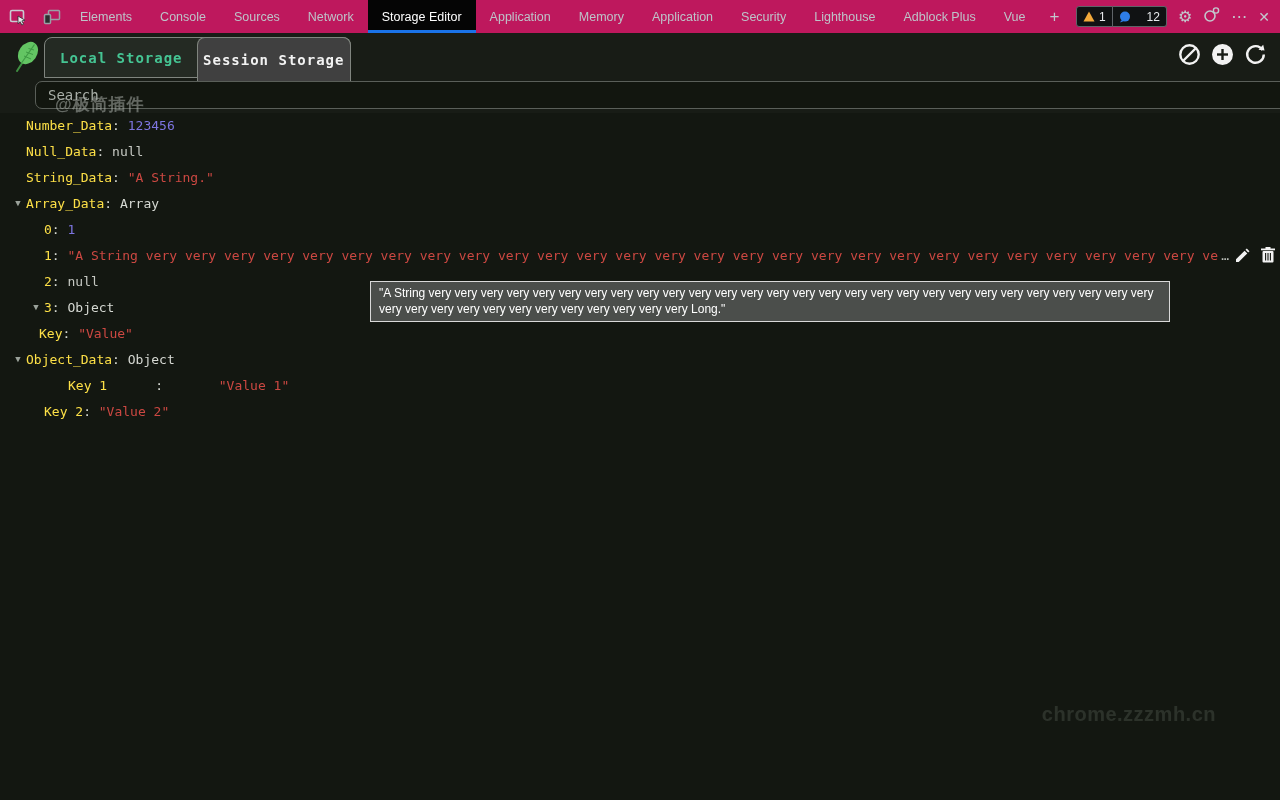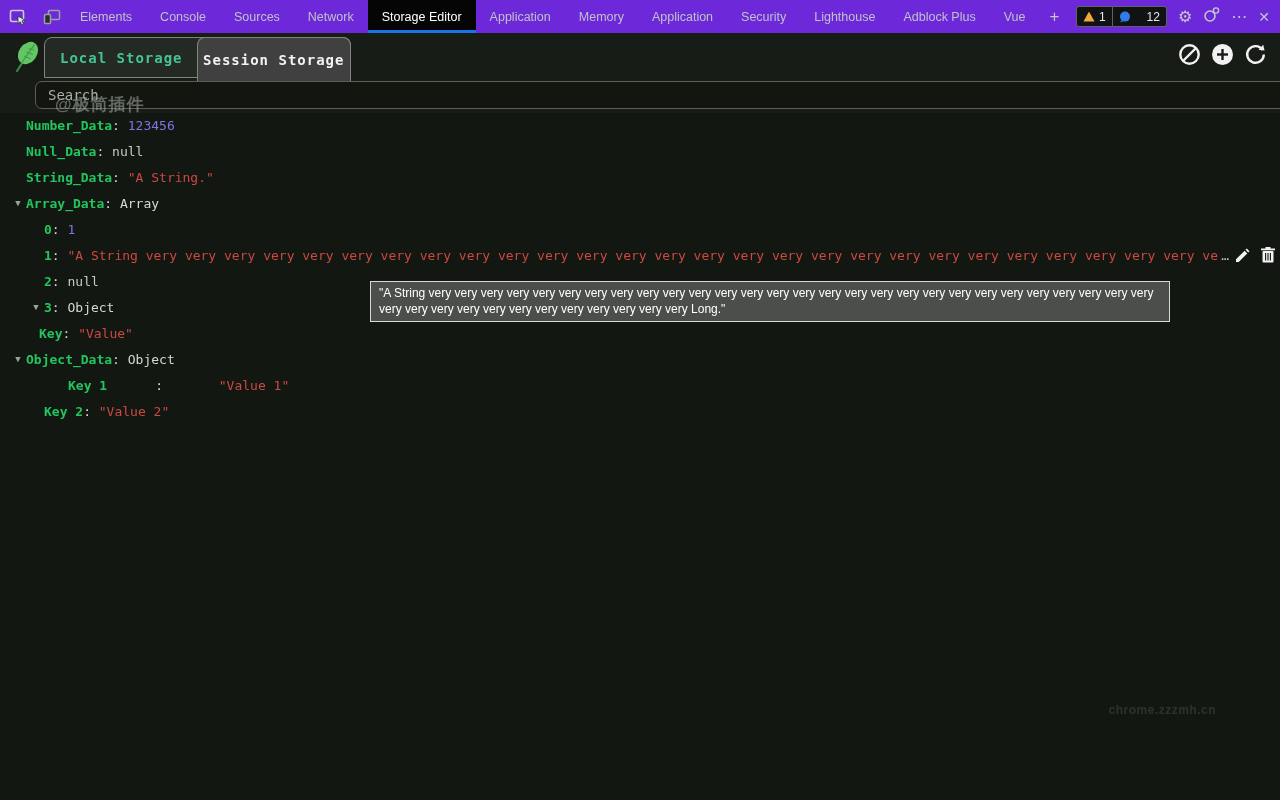--- a/index.html
+++ b/index.html
@@ -1,21 +1,21 @@
 <!DOCTYPE html>
 <html><head>
 <meta charset="utf-8">
 <style>
   * { margin:0; padding:0; box-sizing:border-box; }
   html,body { width:1280px; height:800px; overflow:hidden; background:#131711; }
   body { position:relative; font-family:"Liberation Sans", sans-serif; }
 
   
   .devtools-bar { position:absolute; top:0; left:0; right:0; height:33px;
-    background:#6d28d9; display:flex; align-items:stretch; color:#bec3c9; }
+    background:#be185d; display:flex; align-items:stretch; color:#bec3c9; }
   .dt-left-icons { display:flex; align-items:center; padding:0 4px 0 8px; gap:14px; }
   .dt-left-icons svg { display:block; }
   .dt-tabs { display:flex; align-items:stretch; }
   .dt-tab { display:flex; align-items:center; padding:0 14px; font-size:12.5px;
     cursor:default; white-space:nowrap; }
   .dt-tab.active { background:#050505; color:#ffffff; box-shadow: inset 0 -3px 0 #1a73e8; }
   .dt-plus { display:flex; align-items:center; padding:0 10px; font-size:17px; color:#c3c7cd; }
   .dt-right { margin-left:auto; display:flex; align-items:center; gap:11px; padding-right:10px; }
   .dt-badges { display:flex; }
   .dt-badge { display:flex; align-items:center; gap:4px; border:1px solid #5f6368;
@@ -46,39 +46,39 @@
   .search-input { width:100%; height:100%; background:#12160f; border:1px solid #5a5f59;
     border-radius:7px; color:#d6d9d3; font-family:"DejaVu Sans Mono", monospace;
     font-size:14px; padding:0 12px; outline:none;margin-left:32px; }
   .search-input::placeholder { color:#a9afa8; }
 
   
   .content { position:absolute; top:112px; left:0; right:0; bottom:0; }
   .tree-row { display:flex; align-items:center; height:26px;
     font-family:"DejaVu Sans Mono", monospace; font-size:13px; color:#d6d9d3; }
   .tree-row .arrow { width:16px; text-align:center; font-size:9px; color:#9aa19a; flex:0 0 16px; }
-  .tree-key { color:#22c55e; font-weight:bold; white-space:pre; }
+  .tree-key { color:#fde047; font-weight:normal; white-space:pre; }
   .tree-colon { color:#d6d9d3; white-space:pre; }
   .v-number { color:#7d75e0; }
   .v-string { color:#cc4842; }
   .v-null   { color:#c6c9c3; }
   .v-type   { color:#d6d9d3; }
   .val { white-space:pre; }
   .clip { flex:1 1 auto; min-width:0; overflow:hidden; white-space:pre; }
   .ellipsis { color:#bcbfba; margin:0 6px 0 2px; flex:0 0 auto; }
   .row-actions { display:flex; gap:11px; align-items:center; flex:0 0 auto; padding-right:5px; }
   .row-actions svg { display:block; cursor:pointer; }
 
   
   .tooltip { position:absolute; left:370px; top:281px; width:800px;
     background:#4b4e4b; border:1px solid #d9d9d9; color:#ffffff;
     font-family:"Liberation Sans", sans-serif; font-size:12px; line-height:16px;
     padding:3px 8px 4px 8px; z-index:6; }
 
-  .page-watermark { position:absolute; right:64px; top:703px; font-size:12px;
+  .page-watermark { position:absolute; right:64px; top:703px; font-size:20px;
     font-weight:bold; color:rgba(220,232,220,0.13); letter-spacing:0.5px; }
 </style>
 </head>
 <body>
 
 <div class="devtools-bar">
   <div class="dt-left-icons">
     <span>
       <svg width="20" height="20" viewBox="0 0 20 20">
         <rect x="2.5" y="3.5" width="13" height="11" rx="1.5" fill="none" stroke="#c8ccd2" stroke-width="1.6"></rect>

